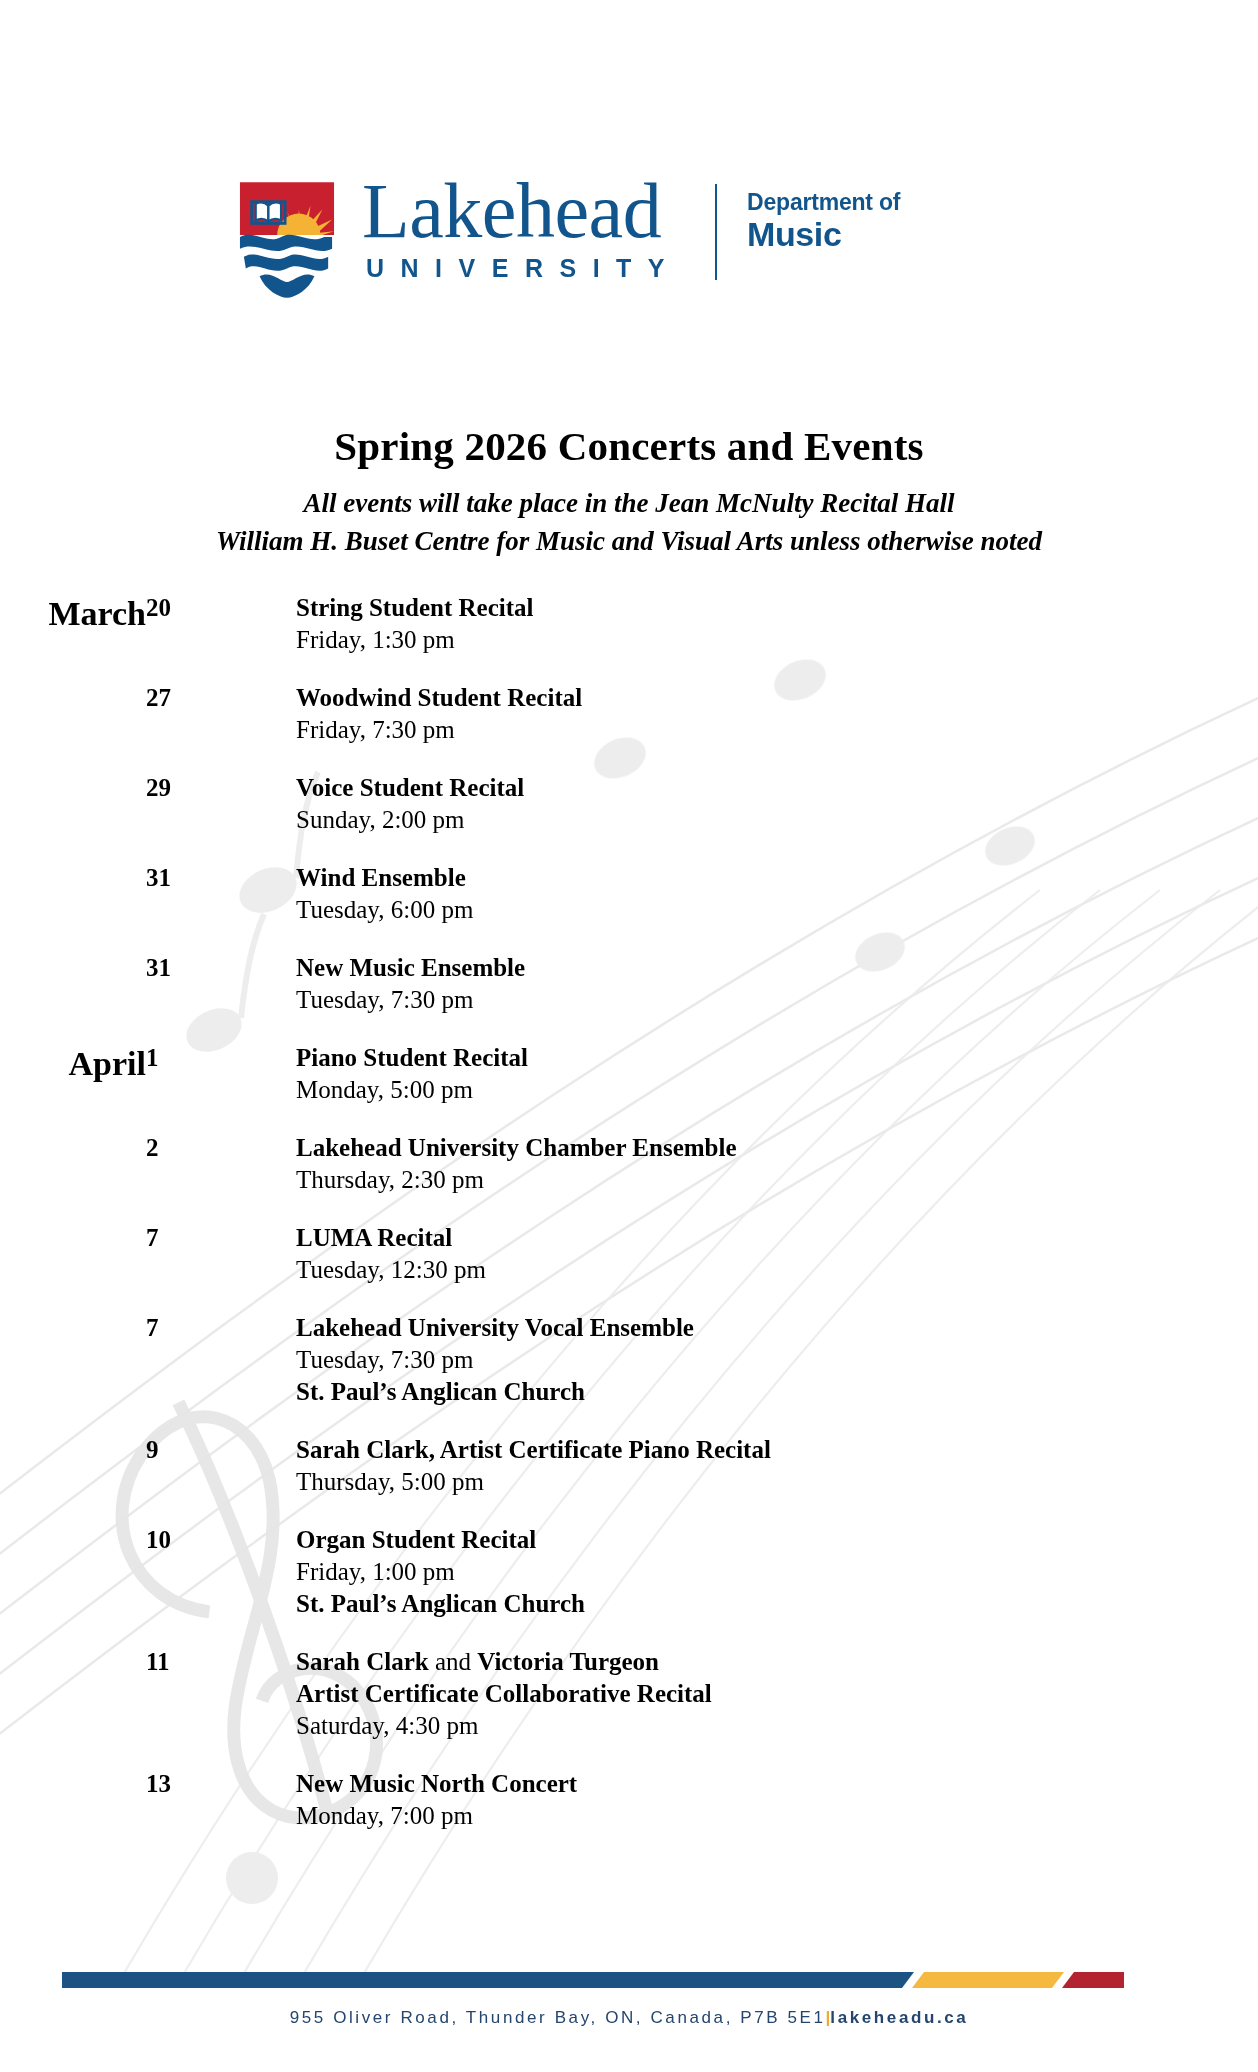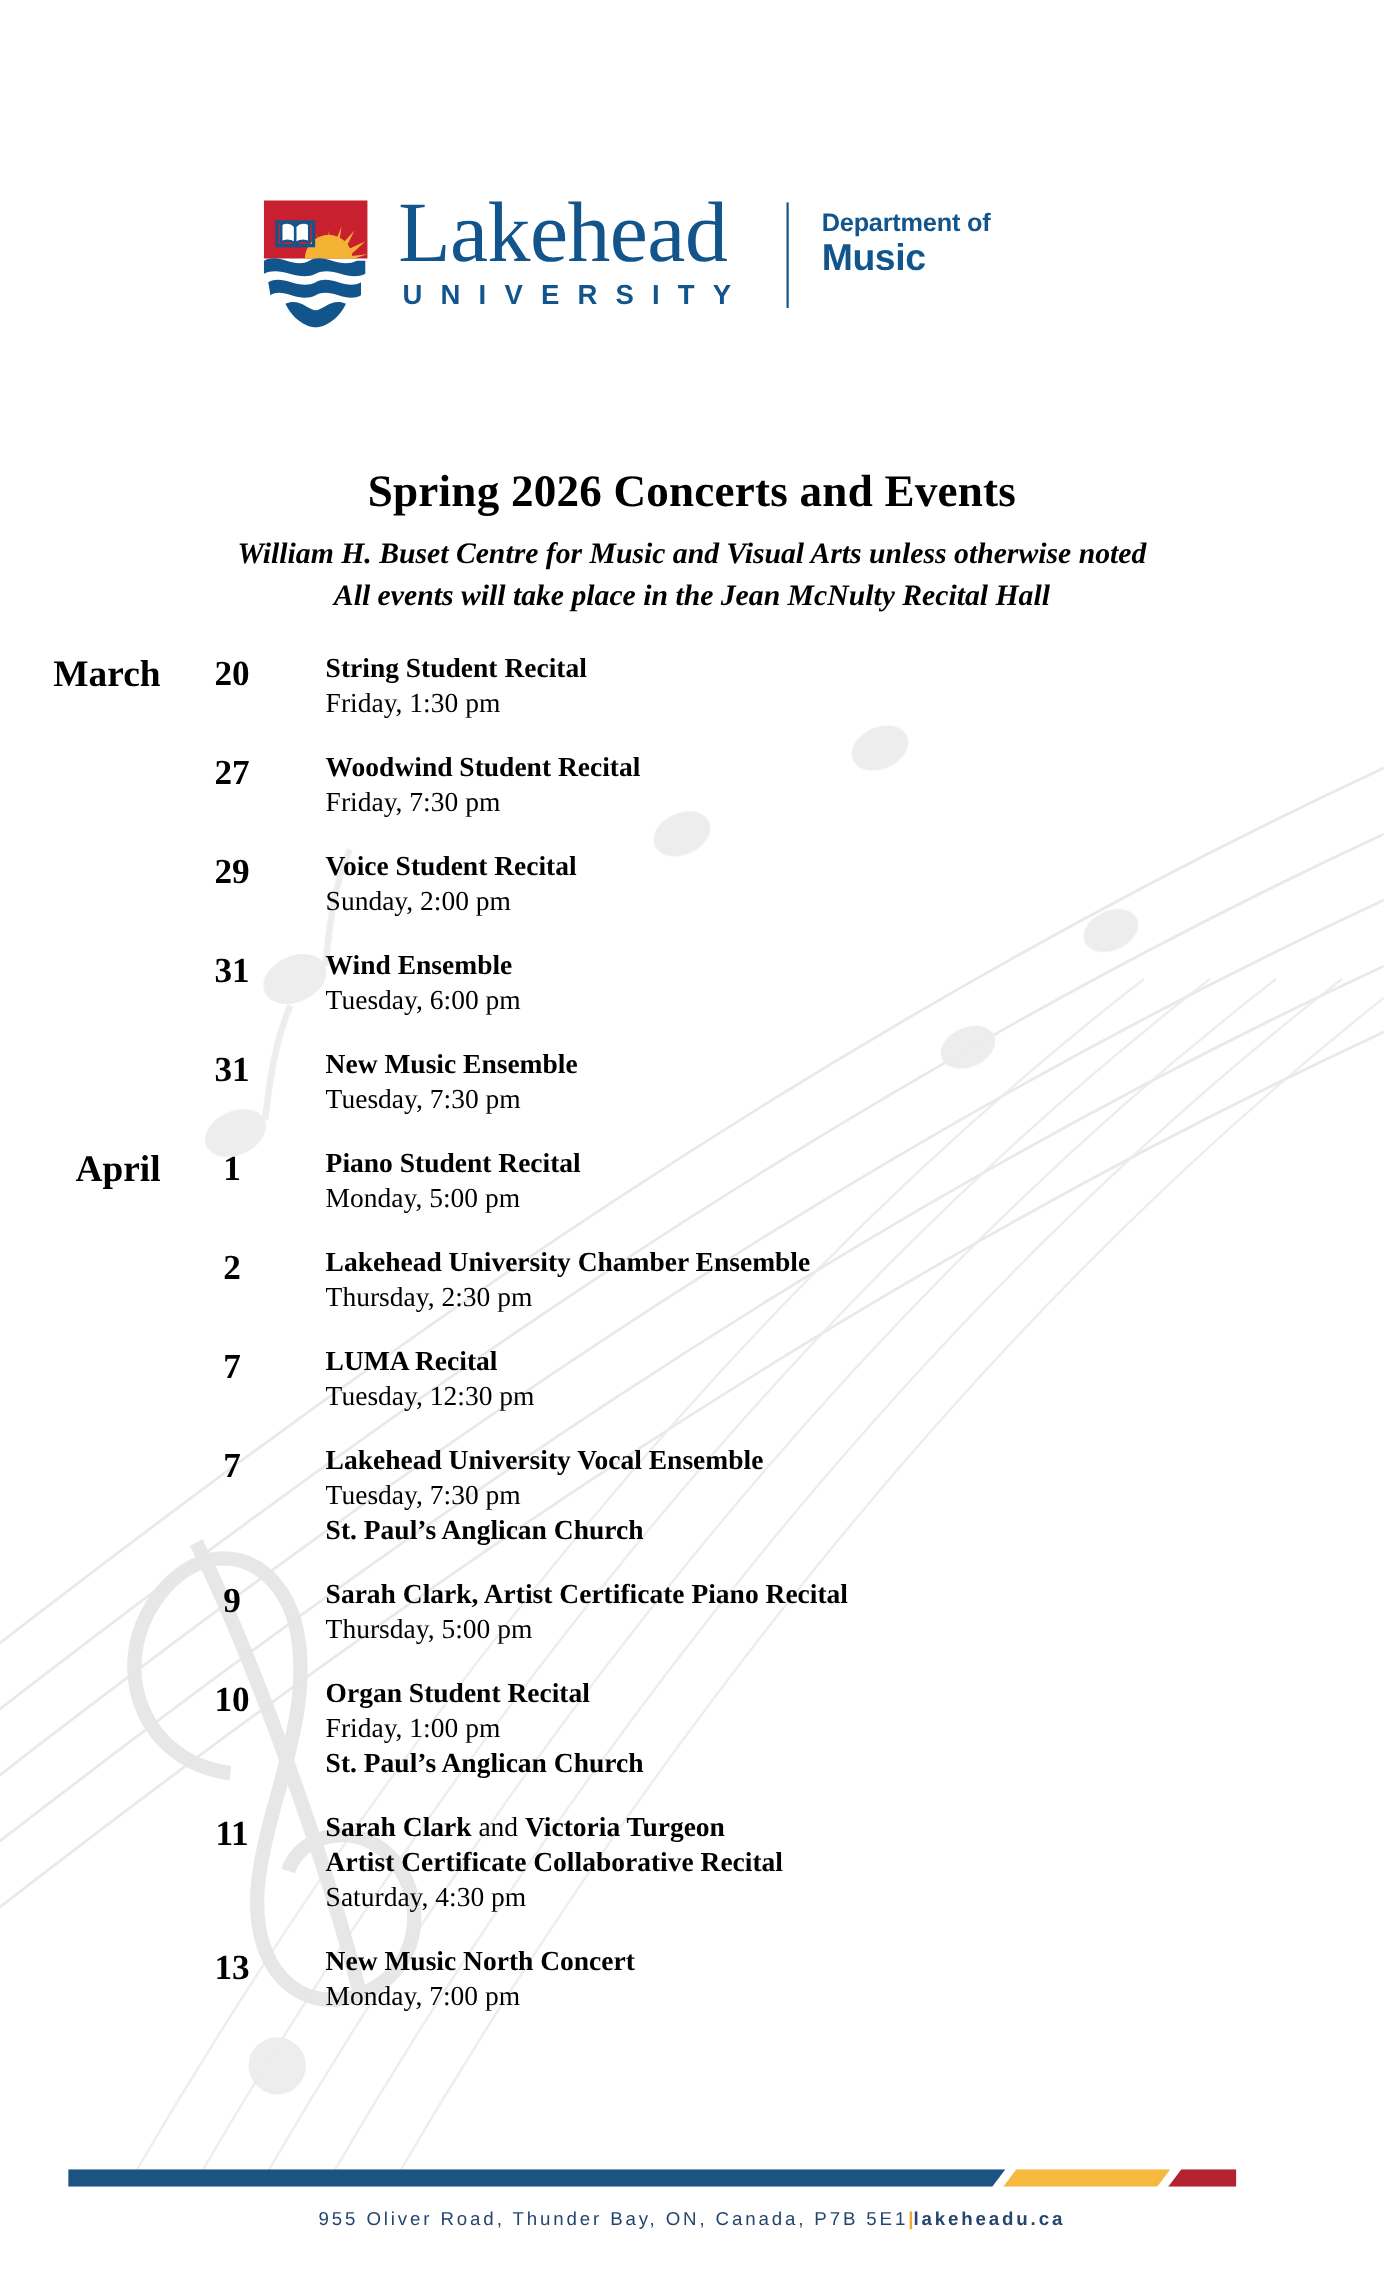--- a/index.html
+++ b/index.html
@@ -147,22 +147,22 @@
     flex: 0 0 146px;
     text-align: right;
     padding-right: 0;
     font-size: 34px;
     font-weight: 700;
     line-height: 1.28;
   }
   .col-day {
     width: 130px;
     flex: 0 0 130px;
-    text-align: center;
-    font-size: 32px;
+    text-align: left;
+    font-size: 25px;
     font-weight: 700;
     line-height: 1.28;
   }
   .col-details {
     flex: 1 1 auto;
     padding-left: 20px;
     line-height: 1.28;
   }
   .ev-title {
     font-size: 25px;
@@ -298,22 +298,22 @@
         <div id="dept-line1">Department of</div>
         <div id="dept-line2">Music</div>
       </div>
 
     </div>
   </div>
 
   <h1 id="doc-title">Spring 2026 Concerts and Events</h1>
 
   <div id="doc-subtitle">
+    <div>All events will take place in the Jean McNulty Recital Hall</div>
     <div>William H. Buset Centre for Music and Visual Arts unless otherwise noted</div>
-    <div>All events will take place in the Jean McNulty Recital Hall</div>
   </div>
 
   <div id="schedule">
       <div class="event-row">
         <div class="col-month">March</div>
         <div class="col-day">20</div>
         <div class="col-details">
           <div class="ev-title">String Student Recital</div>
           <div class="ev-when">Friday, 1:30 pm</div>
         </div>

